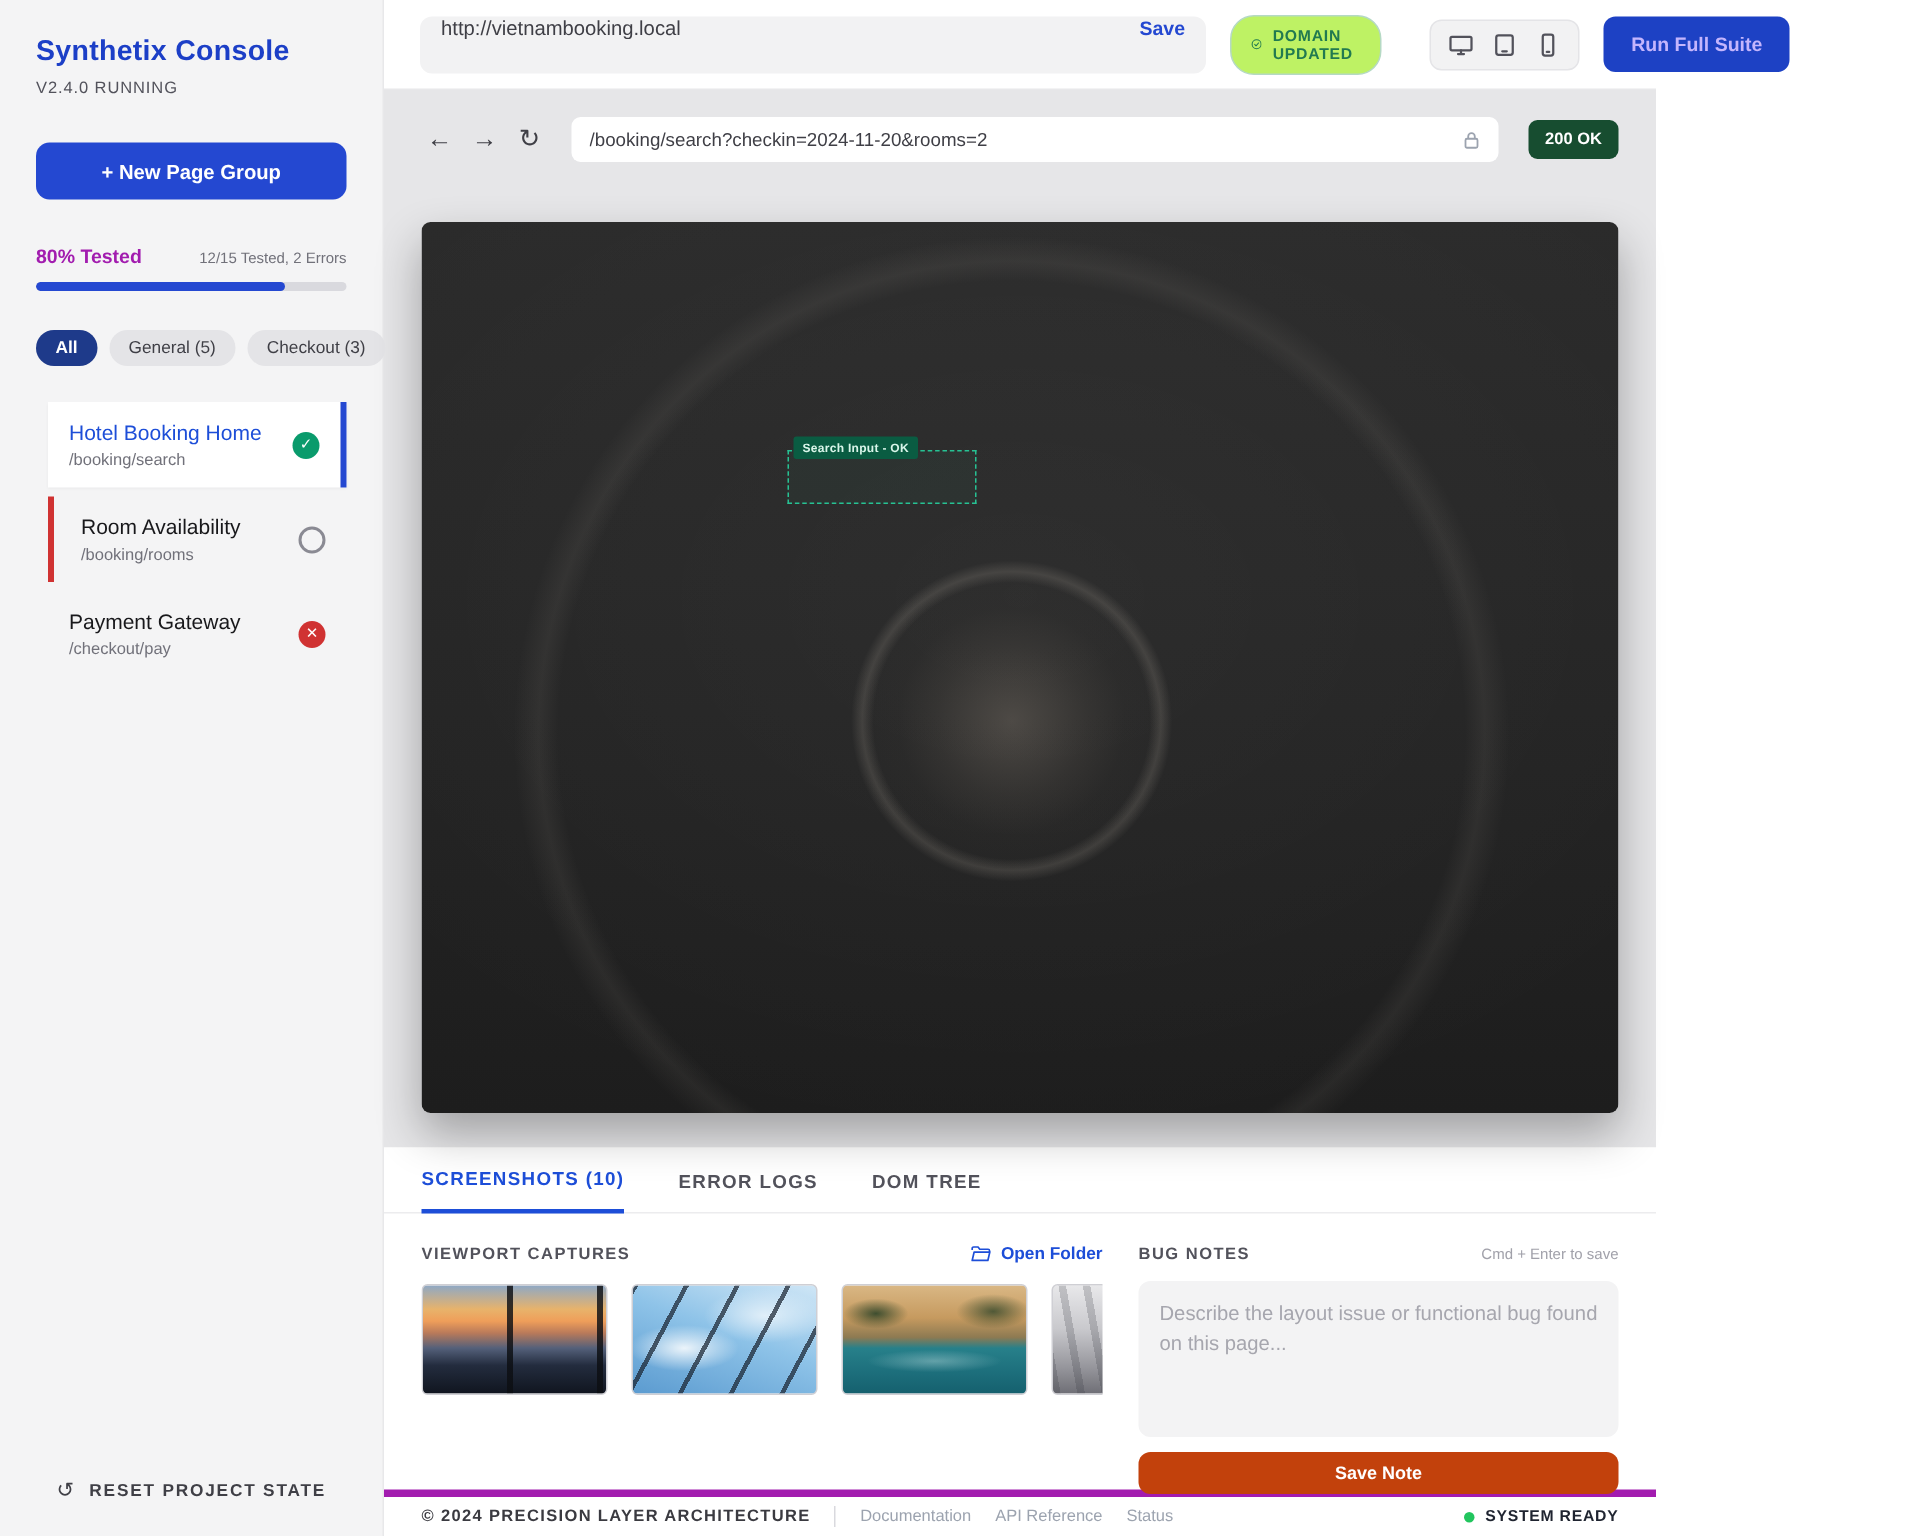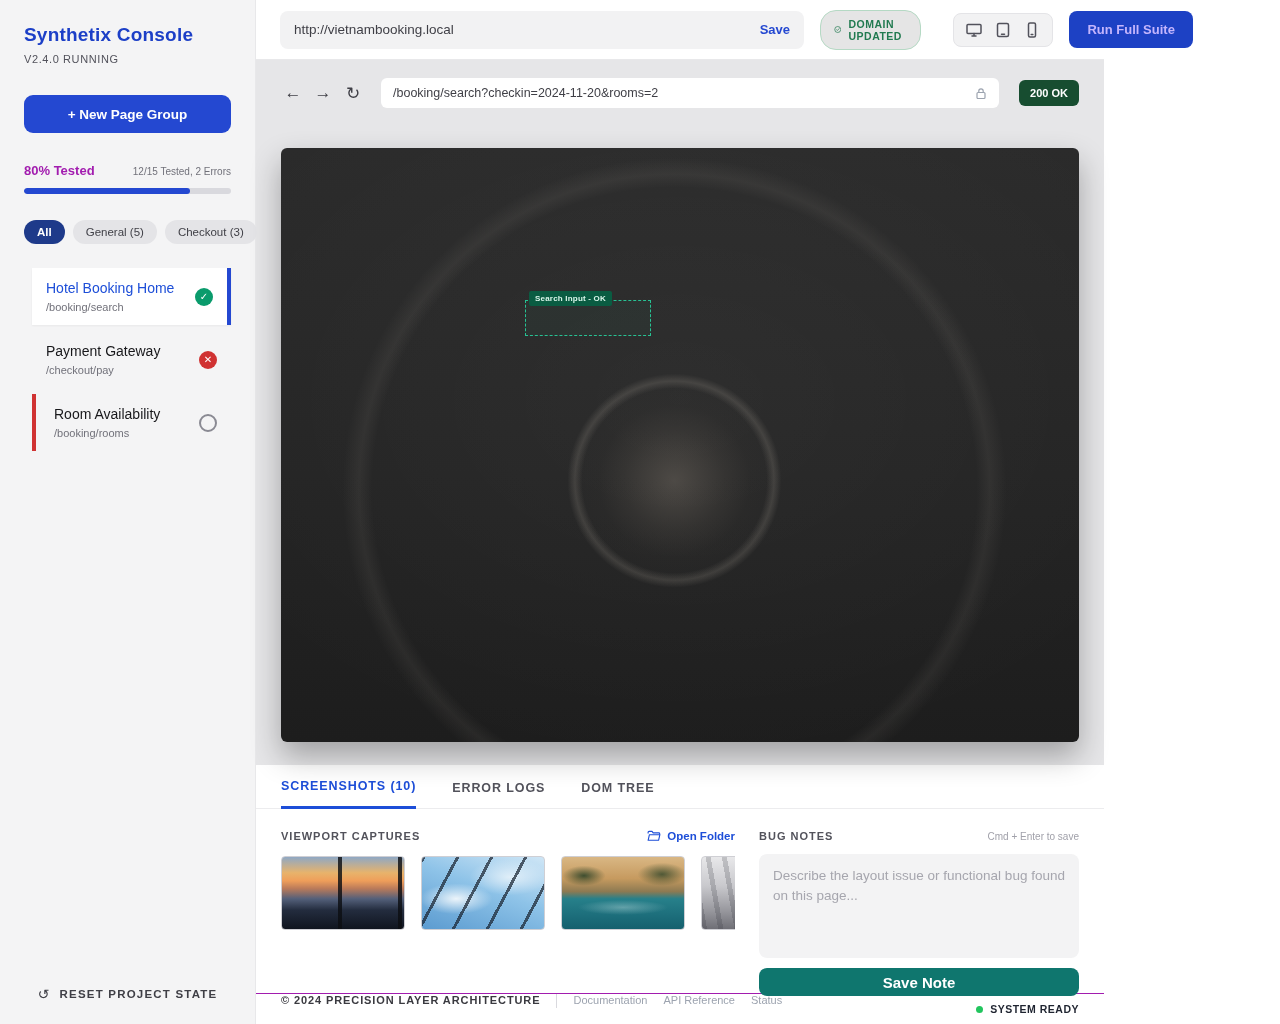--- a/index.html
+++ b/index.html
@@ -32,24 +32,24 @@
   .status-fail { background:#d03232; }
   .status-empty { border:2px solid #8a8a93; background:transparent; }
   .reset-row { position:absolute; bottom:22px; left:0; right:0; display:flex; align-items:center; justify-content:center; gap:9px; font-size:11.5px; font-weight:700; letter-spacing:1.2px; color:#3f3f46; cursor:pointer; }
   .reset-icon { font-size:14px; font-weight:400; }
 
   
   .main { flex:1; display:flex; flex-direction:column; min-width:0; }
 
   
   .topbar { height:60px; background:#fff; display:flex; align-items:center; padding:0 24px; gap:16px; border-bottom:1px solid #e8e8ea; flex-shrink:0; }
-  .url-box { width:524px; height:38px; background:#f2f2f3; border-radius:8px; display:flex; align-items:center; padding:0 14px; flex-shrink:0; }
+  .url-box { width:524px; height:38px; background:#f2f2f3; border-radius:8px; display:flex; align-items:flex-start; padding:0 14px; flex-shrink:0; }
   .url-box input { flex:1; border:none; background:transparent; font-size:13.5px; color:#3f3f46; font-family:inherit; outline:none; }
   .save-link { font-size:13px; font-weight:600; color:#2448d1; cursor:pointer; }
-  .domain-badge { display:inline-flex; align-items:center; gap:7px; background:#e5e5e5; border:1px solid #b5d9c4; color:#217a50; border-radius:16px; padding:7px 13px; font-size:10.5px; font-weight:700; letter-spacing:.5px; }
+  .domain-badge { display:inline-flex; align-items:center; gap:7px; background:#bef264; border:1px solid #b5d9c4; color:#217a50; border-radius:16px; padding:7px 13px; font-size:10.5px; font-weight:700; letter-spacing:.5px; }
   .spacer { flex:1; }
   .device-group { background:#f2f2f3; border:1px solid #e4e4e7; border-radius:8px; padding:7px 11px; display:flex; gap:11px; align-items:center; }
   .dev-ic { display:flex; cursor:pointer; }
   .run-btn { background:#1d41c4; color:#c4b5fd; border:none; border-radius:8px; font-size:13px; font-weight:600; padding:11px 18px; font-family:inherit; cursor:pointer; white-space:nowrap; }
 
   
   .chrome { height:705px; background:#e6e6e8; flex-shrink:0; }
   .navrow { display:flex; align-items:center; gap:6px; padding:18px 25px 0 25px; }
   .nav-ic { width:24px; height:30px; display:flex; align-items:center; justify-content:center; font-size:17px; color:#3f3f46; cursor:pointer; }
   .addr { flex:1; height:30px; background:#fff; border-radius:6px; display:flex; align-items:center; padding:0 12px; margin-left:10px; }
@@ -100,24 +100,24 @@
   .thumb-5 { background:
       repeating-linear-gradient(55deg, transparent 0 9px, rgba(215,205,190,.45) 9px 12px),
       linear-gradient(240deg, #46464a 0%, #1a1a1d 45%, #070708 100%); }
 
   .bugnotes { width:320px; flex-shrink:0; }
   .bug-head { display:flex; justify-content:space-between; align-items:baseline; }
   .bug-title { font-size:11px; font-weight:700; letter-spacing:1px; color:#52525b; }
   .bug-hint { font-size:10px; color:#a1a1aa; }
   .bug-textarea { margin-top:12px; width:100%; height:104px; background:#f3f3f4; border:none; border-radius:8px; padding:12px 14px; font-size:13.5px; line-height:1.45; color:#27272a; resize:none; font-family:inherit; outline:none; display:block; }
   .bug-textarea::placeholder { color:#a6a6ae; }
-  .save-note-btn { margin-top:10px; width:100%; height:28px; background:#0f766e; color:#fff; border:none; border-radius:8px; font-size:15px; font-weight:700; font-family:inherit; cursor:pointer; position:relative; z-index:5; }
-
-  
-  .footer { height:31px; border-top:1px solid #a21caf; background:#fff; display:flex; padding:0 25px; flex-shrink:0; }
+  .save-note-btn { margin-top:10px; width:100%; height:28px; background:#c2410c; color:#fff; border:none; border-radius:8px; font-size:12px; font-weight:700; font-family:inherit; cursor:pointer; position:relative; z-index:5; }
+
+  
+  .footer { height:31px; border-top:5px solid #a21caf; background:#fff; display:flex; align-items:center; padding:0 25px; flex-shrink:0; }
   .copyright { font-size:11px; font-weight:700; letter-spacing:.9px; color:#3a3a40; white-space:nowrap; }
   .foot-sep { width:1px; height:14px; background:#d9d9de; margin:0 16px; }
   .foot-links { display:flex; gap:16px; }
   .foot-link { font-size:11px; color:#9ca3af; cursor:pointer; white-space:nowrap; }
   .foot-right { margin-left:auto; display:flex; align-items:center; gap:7px; }
   .sys-dot { width:7px; height:7px; border-radius:50%; background:#22c55e; }
   .sys-ready { font-size:10.5px; font-weight:700; letter-spacing:.5px; color:#1f2430; }
 </style>
 </head>
 <body>
@@ -147,34 +147,34 @@
 
       <div class="page-list">
         <div class="page-item active">
           <div>
             <div class="pi-title">Hotel Booking Home</div>
             <div class="pi-path">/booking/search</div>
           </div>
           <div class="status-ic status-pass">✓</div>
         </div>
 
+        <div class="page-item flagged">
+          <div>
+            <div class="pi-title">Room Availability</div>
+            <div class="pi-path">/booking/rooms</div>
+          </div>
+          <div class="status-ic status-empty"></div>
+        </div>
+
         <div class="page-item">
           <div>
             <div class="pi-title">Payment Gateway</div>
             <div class="pi-path">/checkout/pay</div>
           </div>
           <div class="status-ic status-fail">✕</div>
-        </div>
-
-        <div class="page-item flagged">
-          <div>
-            <div class="pi-title">Room Availability</div>
-            <div class="pi-path">/booking/rooms</div>
-          </div>
-          <div class="status-ic status-empty"></div>
         </div>
 
       </div>
     </div>
 
     <div class="reset-row">
       <span class="reset-icon">↺</span>
       <span>RESET PROJECT STATE</span>
     </div>
   </aside>

